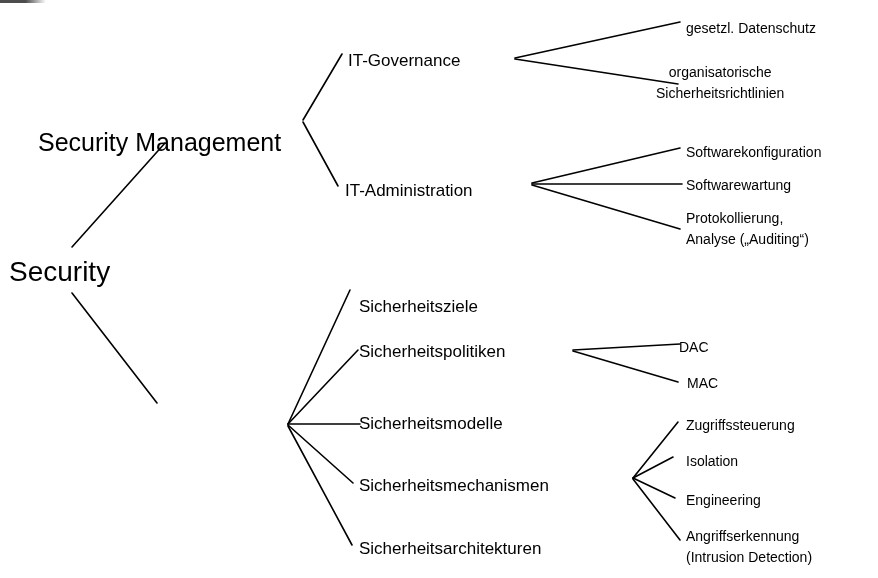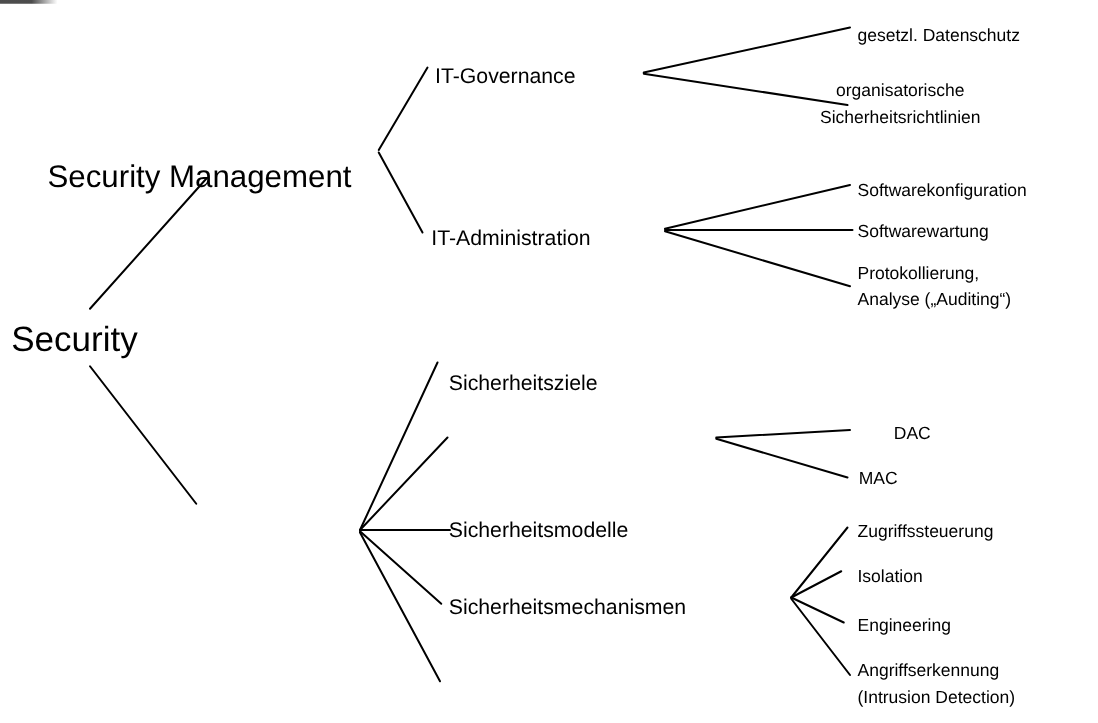--- a/index.html
+++ b/index.html
@@ -51,21 +51,21 @@
   #n-spol      { left: 359px; top: 352px; }
   #n-smod      { left: 359px; top: 424px; }
   #n-smech     { left: 359px; top: 486px; text-align: right; }
   #n-sarch     { left: 359px; top: 549px; }
   
   #n-gesetzl   { left: 686px; top: 28px;  }
   #n-org       { left: 656px; top: 83px; text-align: center;  }
   #n-swkonfig  { left: 686px; top: 152px; text-align: center; }
   #n-swwart    { left: 686px; top: 185px; }
   #n-protokoll { left: 686px; top: 229px; }
-  #n-dac       { left: 715px; top: 347px; }
+  #n-dac       { left: 679px; top: 347px; }
   #n-mac       { left: 687px; top: 383px; }
   #n-zugriff   { left: 686px; top: 425px; }
   #n-isolation { left: 686px; top: 461px; }
   #n-krypto    { left: 686px; top: 500px; }
   #n-angriff   { left: 686px; top: 547px; }
 </style>
 </head>
 <body>
 
 <div class="canvas">
@@ -94,22 +94,24 @@
     <line x1="633" y1="478" x2="675" y2="498"></line>
     <line x1="633" y1="479" x2="680" y2="540"></line>
   </svg>
 
   <div class="lbl lvl1" id="n-secmgmt">Security Management</div>
   <div class="lbl root" id="n-security">Security</div>
 
   <div class="lbl" id="n-itgov">IT-Governance</div>
   <div class="lbl" id="n-itadmin">IT-Administration</div>
   <div class="lbl" id="n-sziele">Sicherheitsziele</div>
+  <div class="lbl" id="n-spol">Sicherheitspolitiken</div>
   <div class="lbl" id="n-smod">Sicherheitsmodelle</div>
   <div class="lbl" id="n-smech">Sicherheitsmechanismen</div>
+  <div class="lbl" id="n-sarch">Sicherheitsarchitekturen</div>
 
   <div class="lbl leaf" id="n-gesetzl">
     <div>gesetzl. Datenschutz</div>
   </div>
   <div class="lbl leaf" id="n-org">
     <div>organisatorische</div>
     <div>Sicherheitsrichtlinien</div>
   </div>
   <div class="lbl leaf" id="n-swkonfig">Softwarekonfiguration</div>
   <div class="lbl leaf" id="n-protokoll">

